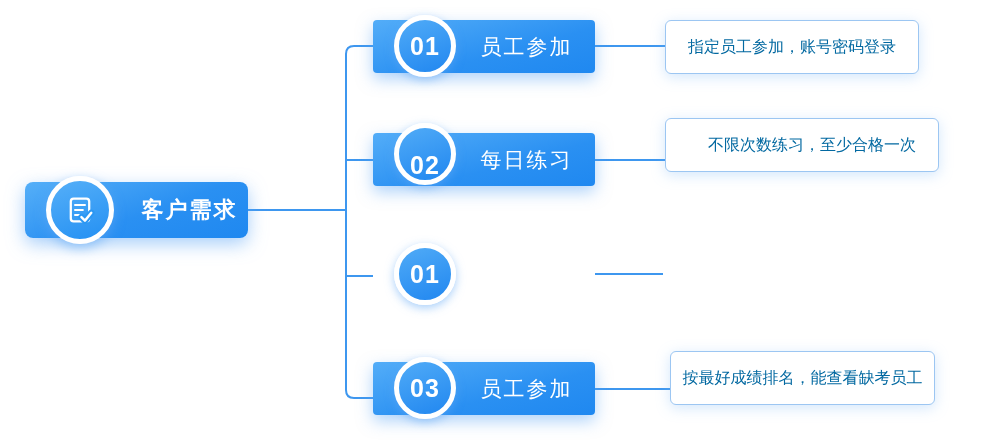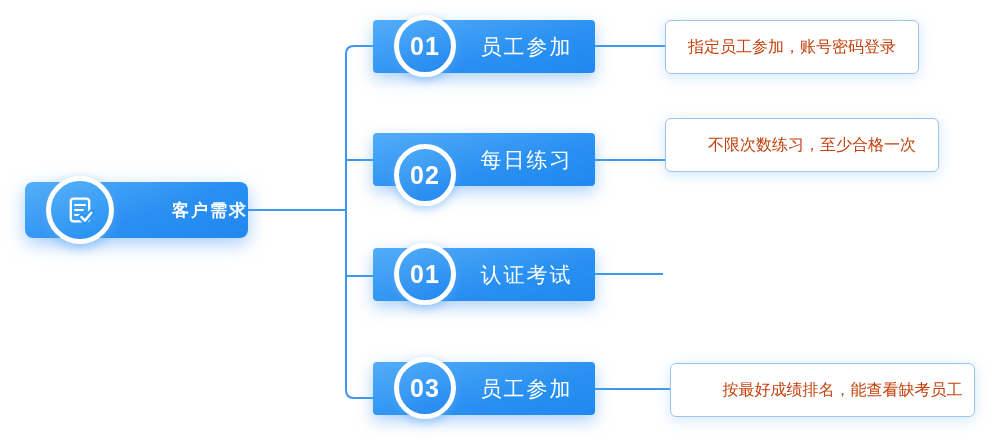--- a/index.html
+++ b/index.html
@@ -30,23 +30,23 @@
     border-radius: 8px;
     background: linear-gradient(160deg, #55aff8 0%, #2a90f2 55%, #1f88f0 100%);
     box-shadow: 0 6px 18px rgba(96, 168, 245, 0.55);
     display: flex;
     align-items: center;
   }
   .root-label {
     position: absolute;
     left: 106px;
     width: 117px;
-    text-align: right;
+    text-align: center;
     color: #ffffff;
-    font-size: 17px;
+    font-size: 22px;
     font-weight: bold;
     letter-spacing: 2px;
     white-space: nowrap;
   }
   .root-circle {
     position: absolute;
     left: 46px; top: 176px;
     width: 58px; height: 58px;
     border: 5px solid #ffffff;
     border-radius: 50%;
@@ -103,38 +103,38 @@
     height: 52px;
     background: #ffffff;
     border: 1px solid #9cc6f2;
     border-radius: 6px;
     box-shadow: 0 3px 14px rgba(130, 185, 245, 0.35);
     display: flex;
     align-items: center;
     justify-content: center;
   }
   .desc-text {
-    color: #c2410c;
+    color: #0369a1;
     font-size: 16px;
     white-space: nowrap;
   }
 
   
   .step-box.r0 { top: 20px; }
   .step-box.r1 { top: 133px; }
   .step-box.r2 { top: 248px; }
   .step-box.r3 { top: 362px; }
   .step-circle.r0 { top: 15px; }
-  .step-circle.r1 { top: 144px; }
+  .step-circle.r1 { top: 123px; align-items: flex-end; }
   .step-circle.r2 { top: 243px; }
   .step-circle.r3 { top: 357px; }
   .desc-box.r0 { left: 665px; top: 20px;  width: 252px; }
   .desc-box.r1 { left: 665px; top: 118px; width: 252px; padding-left: 20px; }
   .desc-box.r2 { left: 663px; top: 248px; width: 263px; }
-  .desc-box.r3 { left: 670px; top: 363px; width: 263px; padding-left: 40px; }
+  .desc-box.r3 { left: 670px; top: 351px; width: 263px; }
 </style>
 </head>
 <body>
 
 <div class="canvas">
 
   <svg class="connectors" viewBox="0 0 1000 446" xmlns="http://www.w3.org/2000/svg">
     <g stroke="#3e97ef" stroke-width="2" fill="none">
 
       <path d="M248 210 H346"></path>
@@ -178,23 +178,20 @@
   <div class="step-box r1">
     <span class="step-label">每日练习</span>
   </div>
   <div class="step-circle r1">
     <span class="step-number">02</span>
   </div>
   <div class="desc-box r1">
     <span class="desc-text">不限次数练习，至少合格一次</span>
   </div>
 
-  <div class="step-box r2">
-    <span class="step-label">认证考试</span>
-  </div>
   <div class="step-circle r2">
     <span class="step-number">01</span>
   </div>
 
   <div class="step-box r3">
     <span class="step-label">员工参加</span>
   </div>
   <div class="step-circle r3">
     <span class="step-number">03</span>
   </div>

